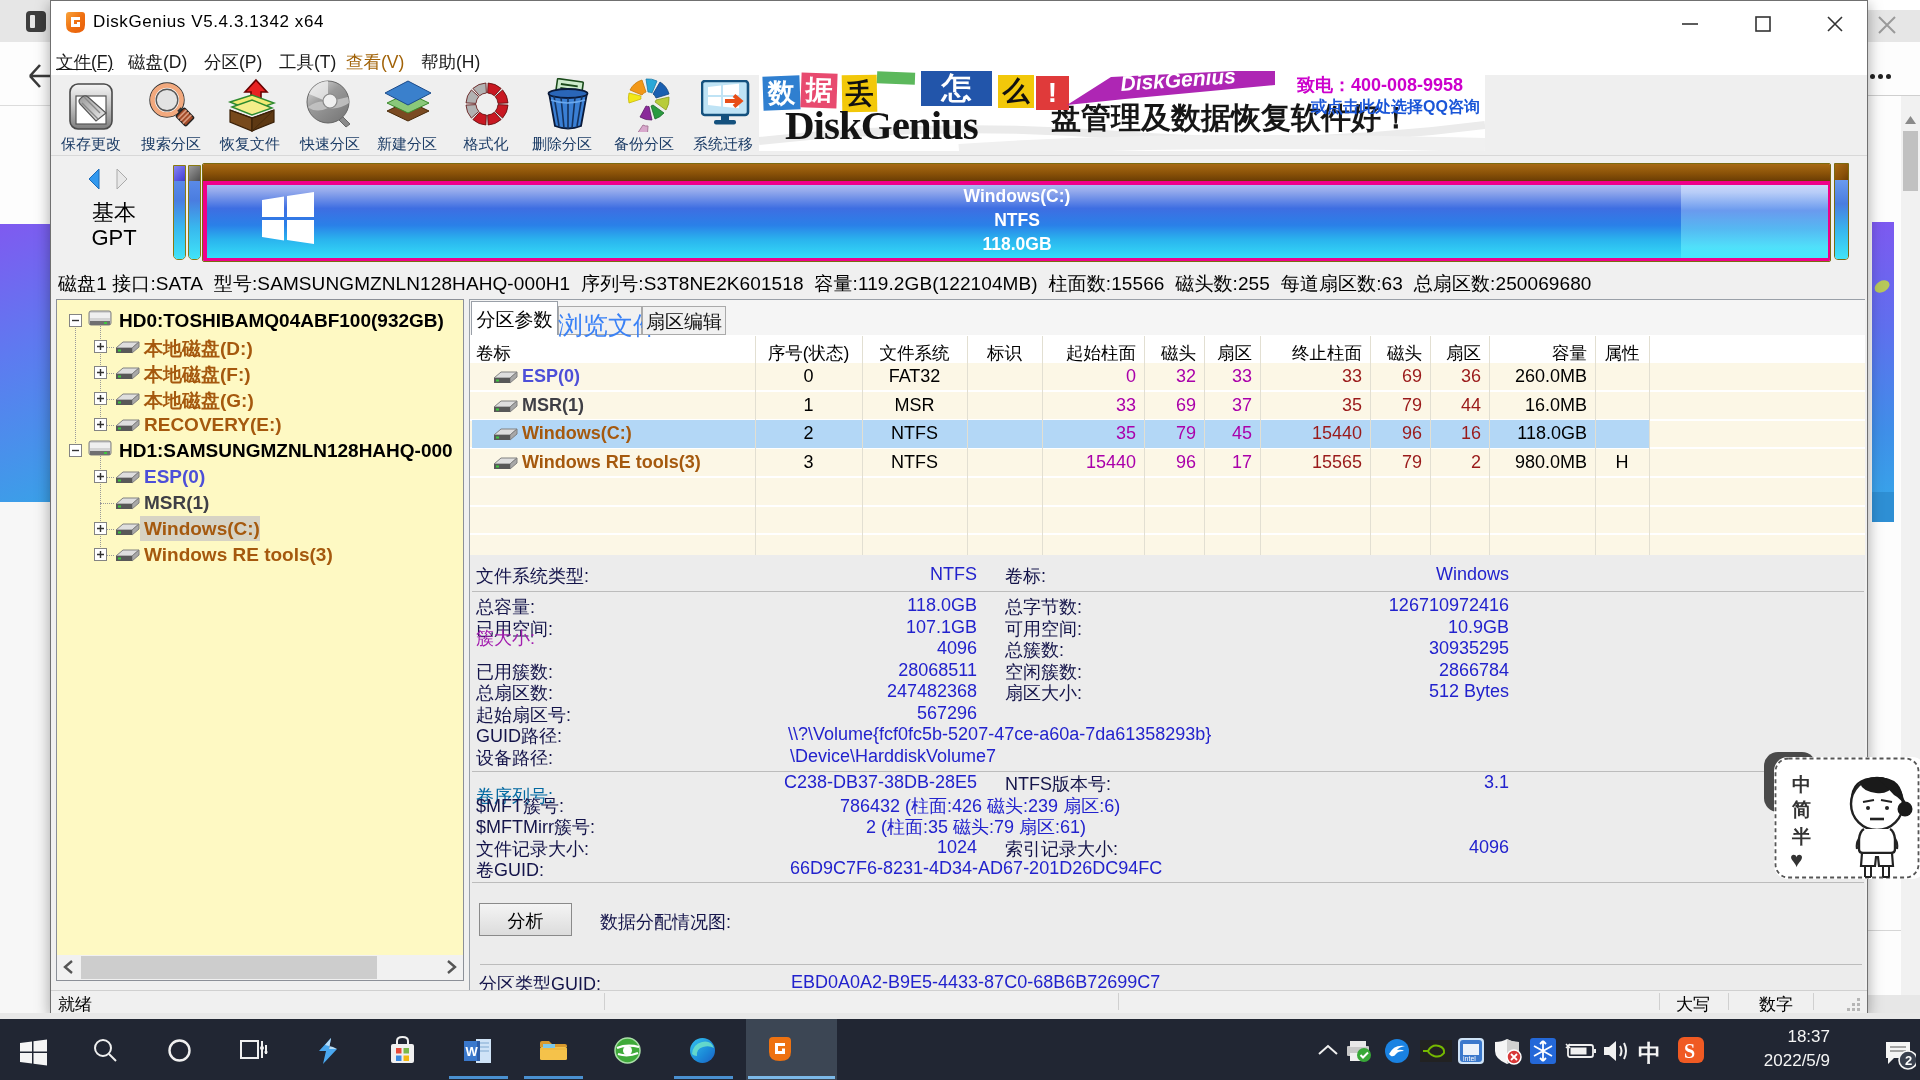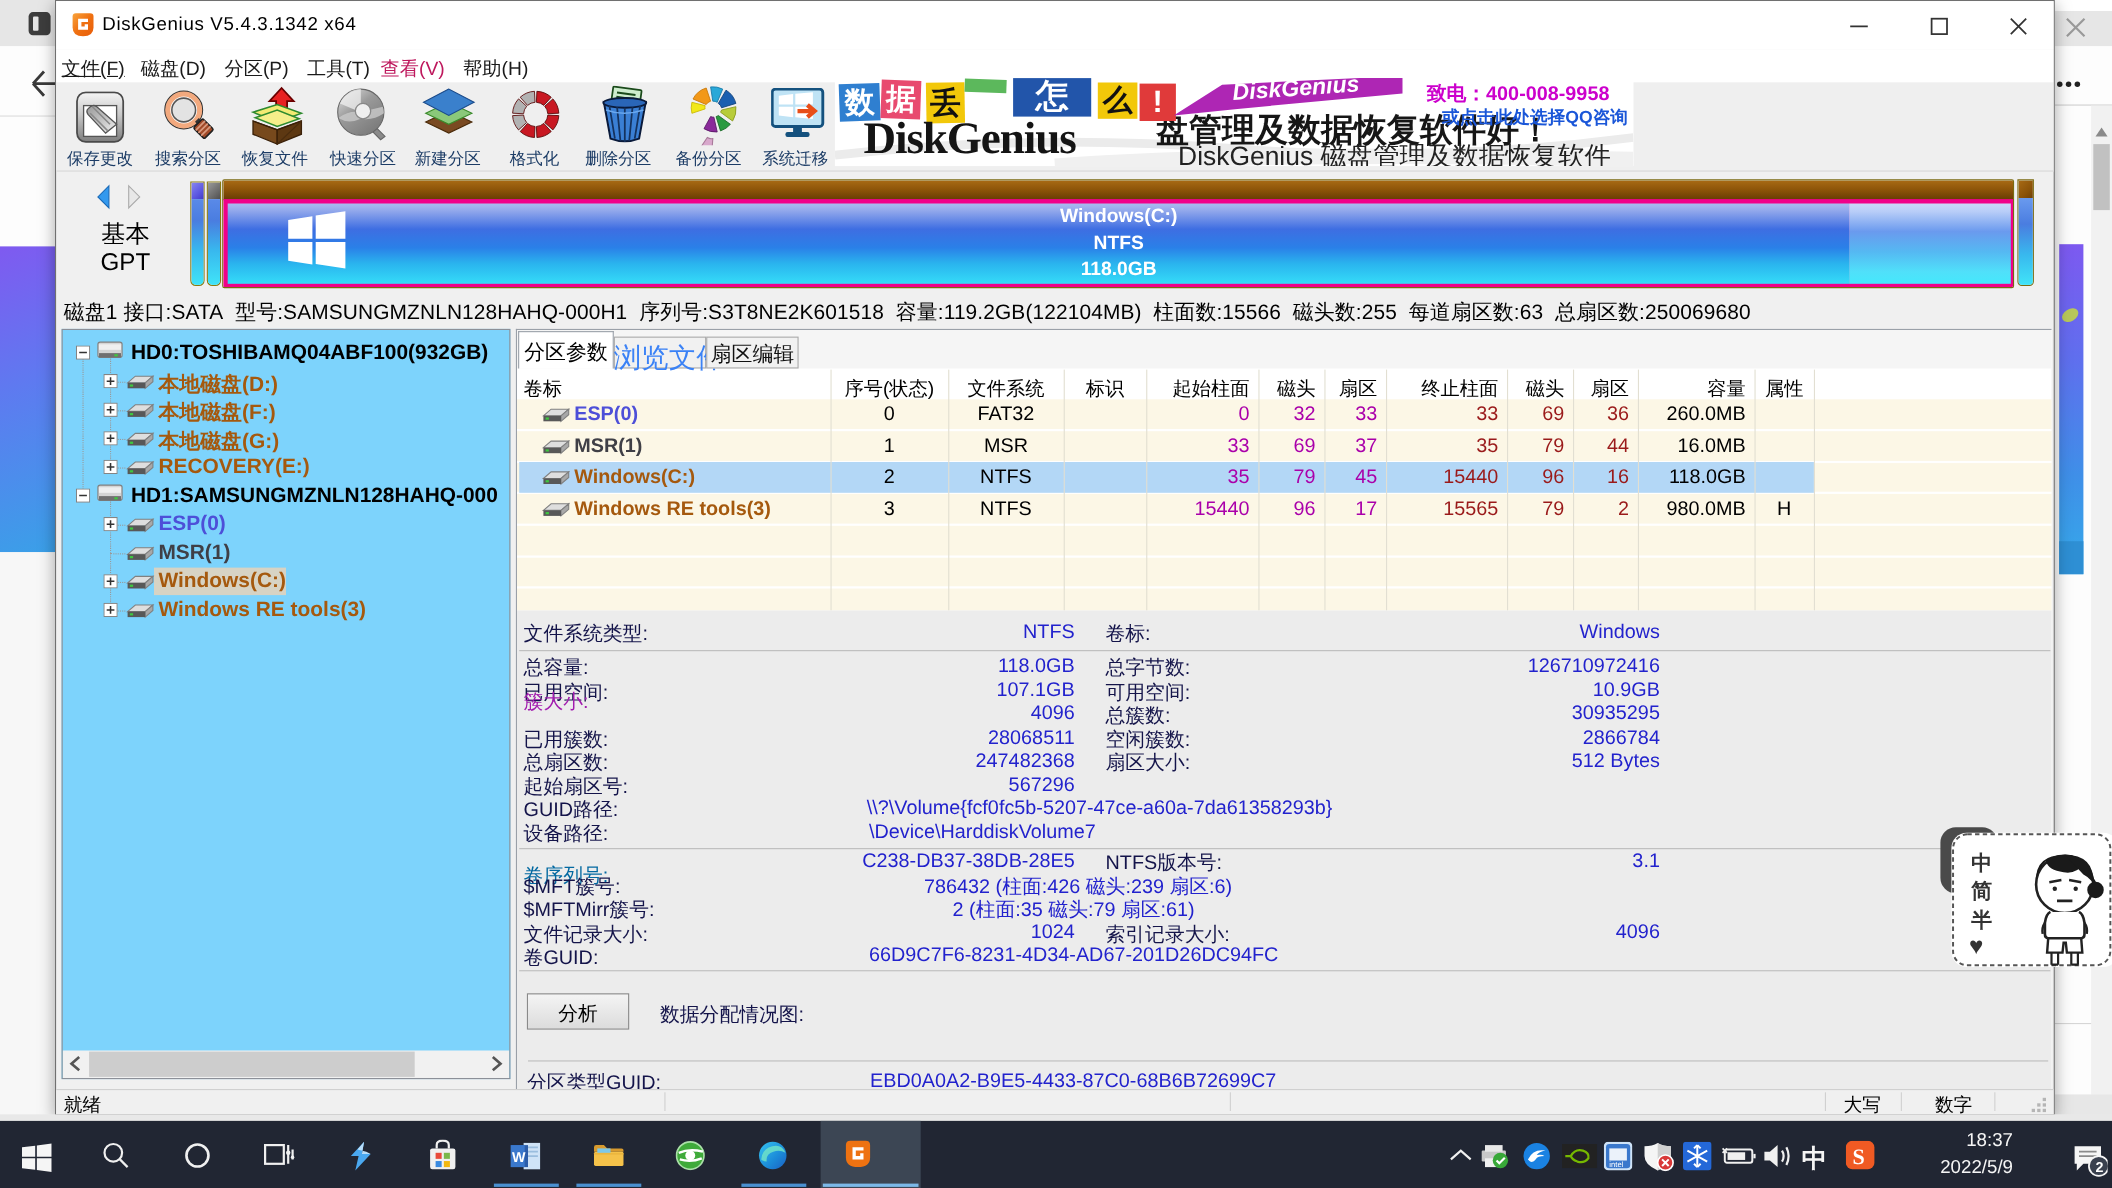--- a/index.html
+++ b/index.html
@@ -73,21 +73,21 @@
       </svg>
   <svg class="a" style="left:1775px;top:14px;" width="18" height="18">
         <path d="M2 2 L16 16 M16 2 L2 16" stroke="#333" stroke-width="1.6"></path>
       </svg>
 
   <div class="a" style="left:0;top:44px;width:1816px;height:30px;background:#ffffff;"></div>
   <div class="t" style="left:5px;top:49px;font-size:17.5px;color:#1a1a1a;text-decoration:underline;">文件(F)</div>
       <div class="t" style="left:77px;top:49px;font-size:17.5px;color:#1a1a1a;">磁盘(D)</div>
       <div class="t" style="left:153px;top:49px;font-size:17.5px;color:#1a1a1a;">分区(P)</div>
       <div class="t" style="left:228px;top:49px;font-size:17.5px;color:#1a1a1a;">工具(T)</div>
-      <div class="t" style="left:295px;top:49px;font-size:17.5px;color:#be185d;">查看(V)</div>
+      <div class="t" style="left:295px;top:49px;font-size:17.5px;color:#a16207;">查看(V)</div>
       <div class="t" style="left:370px;top:49px;font-size:17.5px;color:#1a1a1a;">帮助(H)</div>
 
   <div class="a" style="left:0;top:74px;width:1816px;height:81px;background:#efefef;border-bottom:1px solid #d8d8d8;box-sizing:border-box;"></div>
   <div id="toolbar">
 
    <svg class="a" style="left:17px;top:82px;" width="46" height="48">
      <defs>
             <linearGradient id="sv1" x1="0" y1="0" x2="0" y2="1">
               <stop offset="0" stop-color="#f5f5f5"></stop>
               <stop offset=".45" stop-color="#c8c8c8"></stop>
@@ -221,21 +221,20 @@
     <div class="a" style="left:162px;top:0;width:71px;height:35px;background:#2255aa;color:#fff;font-size:30px;font-weight:bold;text-align:center;line-height:33px;">怎</div>
     <div class="a" style="left:239px;top:4px;width:36px;height:33px;background:#f2c80a;color:#111;font-size:27px;font-weight:bold;text-align:center;line-height:33px;">么</div>
     <div class="a" style="left:277px;top:5px;width:33px;height:34px;background:#e03a3a;color:#fff;font-size:28px;font-weight:bold;text-align:center;line-height:34px;">!</div>
     <div class="t" style="left:26px;top:30px;font-size:41px;font-weight:bold;font-family:'Liberation Serif',serif;color:#141414;letter-spacing:-1px;">DiskGenius</div>
     <svg class="a" style="left:306px;top:0;" width="212" height="42">
           <path d="M2 34 L46 6 L210 -2 L210 14 L60 28 Z" fill="#ae26b4"></path>
           <text x="56" y="20" fill="#fff" font-size="21" font-style="italic" font-weight="bold" transform="rotate(-4 56 20)">DiskGenius</text>
         </svg>
     <div class="t" style="left:538px;top:2px;font-size:18px;font-weight:bold;color:#cc00cc;">致电：400-008-9958</div>
     <div class="t" style="left:552px;top:26px;font-size:16px;font-weight:bold;color:#1a56d8;">或点击此处选择QQ咨询</div>
-    <div class="t" style="left:312px;top:55px;font-size:24px;color:#222;">DiskGenius 磁盘管理及数据恢复软件</div>
   </div>
 
   <div id="diskbar">
    <svg class="a" style="left:36px;top:166px;" width="52" height="24">
      <path d="M12 2 L2 12 L12 22 z" fill="#3399ee" stroke="#1a6ab8"></path>
      <path d="M30 2 L40 12 L30 22 z" fill="#e8e8e8" stroke="#aaa"></path>
    </svg>
    <div class="t" style="left:30px;top:197px;width:66px;text-align:center;font-size:22px;color:#000;">基本</div>
    <div class="t" style="left:30px;top:224px;width:66px;text-align:center;font-size:22px;color:#000;">GPT</div>
 
@@ -263,21 +262,21 @@
    </div>
 
    <div class="a" style="left:1783px;top:162px;width:15px;height:97px;border:1px solid #7a6a10;border-radius:0 0 4px 4px;box-sizing:border-box;overflow:hidden;">
      <div class="a" style="left:0;top:0;width:15px;height:16px;background:linear-gradient(135deg,#a86a14 0%,#8a5208 60%,#6a3d04 100%);"></div>
      <div class="a" style="left:0;top:16px;width:15px;height:79px;background:linear-gradient(180deg,#6a9aee 0%,#4a7de0 30%,#38b8ee 65%,#40e4f8 100%);"></div>
    </div>
   </div>
 
   <div class="t" style="left:7px;top:270px;font-size:19px;letter-spacing:0.1px;color:#000;">磁盘1 接口:SATA&nbsp; 型号:SAMSUNGMZNLN128HAHQ-000H1&nbsp; 序列号:S3T8NE2K601518&nbsp; 容量:119.2GB(122104MB)&nbsp; 柱面数:15566&nbsp; 磁头数:255&nbsp; 每道扇区数:63&nbsp; 总扇区数:250069680</div>
 
-  <div id="tree" class="a" style="left:5px;top:298px;width:408px;height:682px;background:#7dd3fc;border:1px solid #8c9098;box-sizing:border-box;overflow:hidden;">
+  <div id="tree" class="a" style="left:5px;top:298px;width:408px;height:682px;background:#fef9c3;border:1px solid #8c9098;box-sizing:border-box;overflow:hidden;">
 
    <div class="a" style="left:18px;top:26px;width:1px;height:119px;border-left:1px dotted #999;"></div>
    <div class="a" style="left:43px;top:26px;width:1px;height:99px;border-left:1px dotted #999;"></div>
    <div class="a" style="left:43px;top:156px;width:1px;height:99px;border-left:1px dotted #999;"></div>
    <div class="a" style="left:43px;top:47px;width:14px;height:1px;border-top:1px dotted #999;"></div>
    <div class="a" style="left:43px;top:73px;width:14px;height:1px;border-top:1px dotted #999;"></div>
    <div class="a" style="left:43px;top:99px;width:14px;height:1px;border-top:1px dotted #999;"></div>
    <div class="a" style="left:43px;top:125px;width:14px;height:1px;border-top:1px dotted #999;"></div>
    <div class="a" style="left:43px;top:177px;width:14px;height:1px;border-top:1px dotted #999;"></div>
    <div class="a" style="left:43px;top:203px;width:14px;height:1px;border-top:1px dotted #999;"></div>

